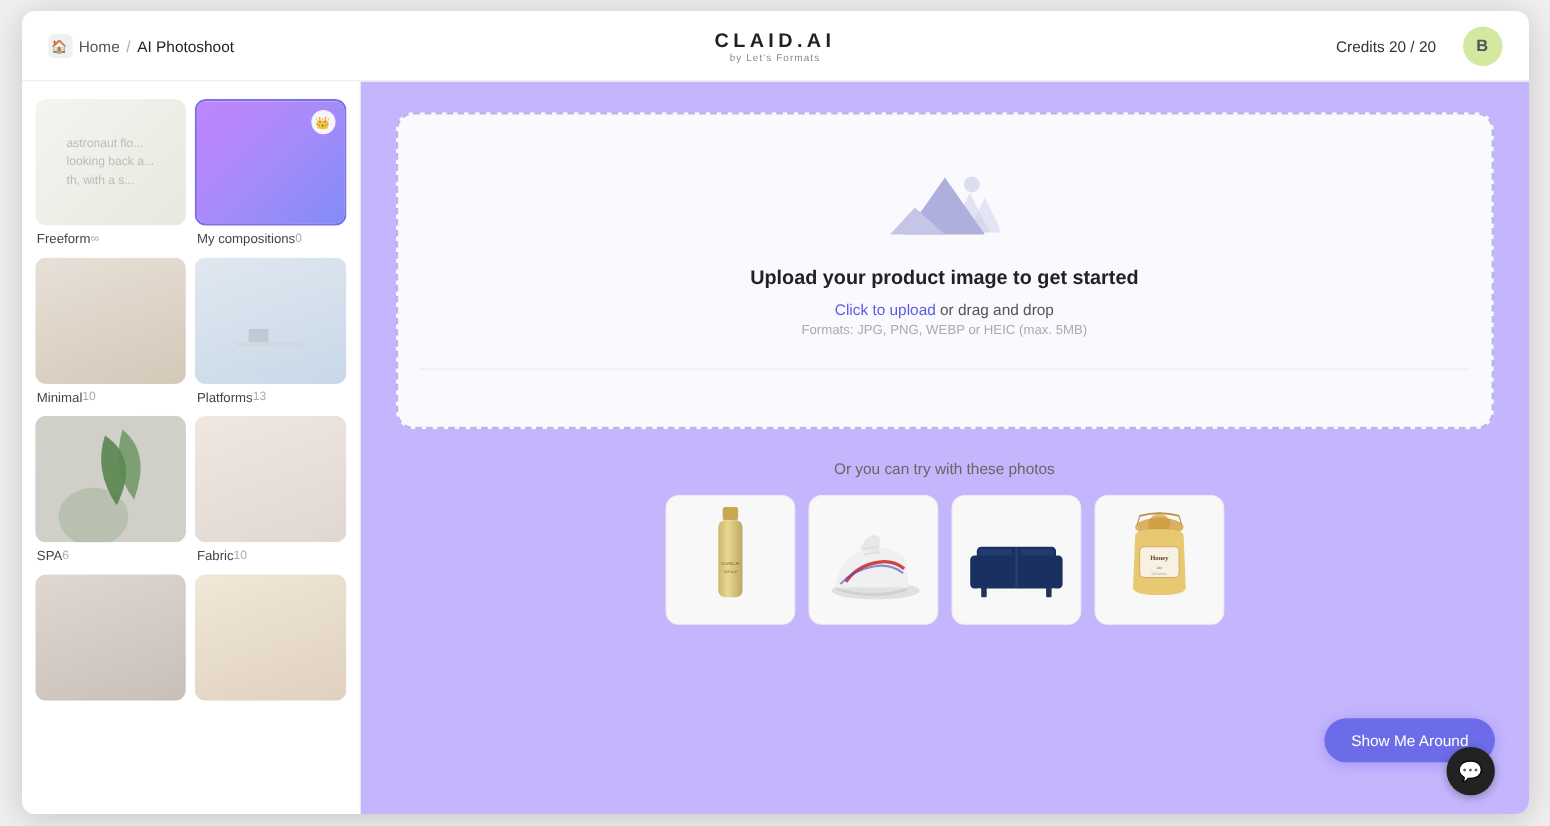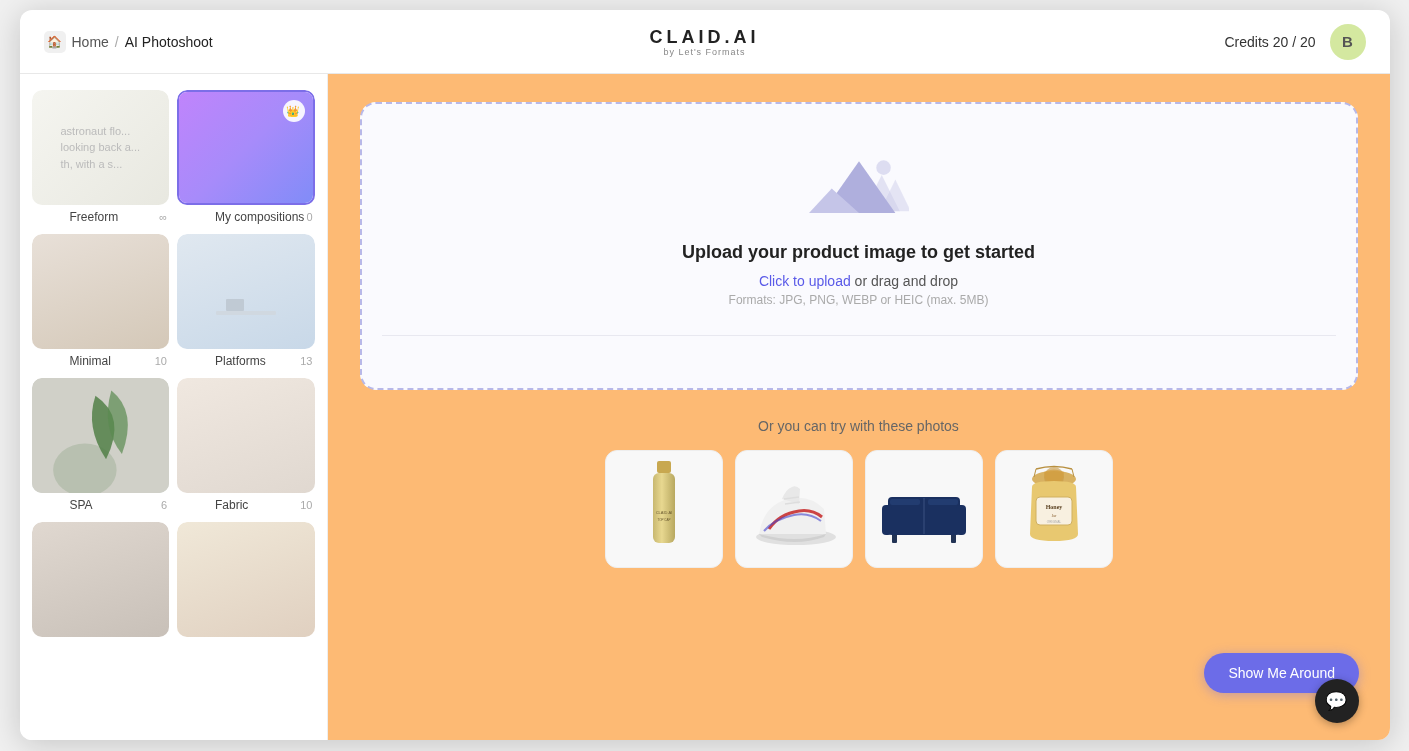--- a/index.html
+++ b/index.html
@@ -63,21 +63,21 @@
     }
     .logo-subtitle {
       font-size: 9px;
       color: #888;
       letter-spacing: 1px;
       margin-top: -1px;
     }
     .header-right {
       display: flex;
       align-items: center;
-      gap: 14px;
+      gap: 24px;
     }
     .credits {
       font-size: 14px;
       color: #333;
     }
     .avatar {
       width: 36px; height: 36px;
       border-radius: 50%;
       background: #d4e8a0;
       display: flex; align-items: center; justify-content: center;
@@ -167,37 +167,36 @@
     .thumb-extra1 {
       background: linear-gradient(160deg, #e0d8d0 0%, #c8c0b8 100%);
       height: 100%;
     }
     .thumb-extra2 {
       background: linear-gradient(160deg, #f0e8d8 0%, #e0d0c0 100%);
       height: 100%;
     }
     .sidebar-item-label {
       display: flex;
-      justify-content: space-between;
+      justify-content: flex-start;
       align-items: center;
       padding: 5px 2px 2px;
       font-size: 12px;
       color: #444;
-      margin-left: 36px;
     }
     .sidebar-item-count {
       color: #aaa;
       font-size: 11px;
     }
     
     .main {
       flex: 1;
       overflow-y: auto;
       padding: 28px 32px;
-      background: #fdba74;
+      background: #c4b5fd;
       position: relative;
     }
     
     .upload-zone {
       border: 2px dashed #b8b8e8;
       border-radius: 16px;
       padding: 40px 20px 32px;
       display: flex;
       flex-direction: column;
       align-items: center;

